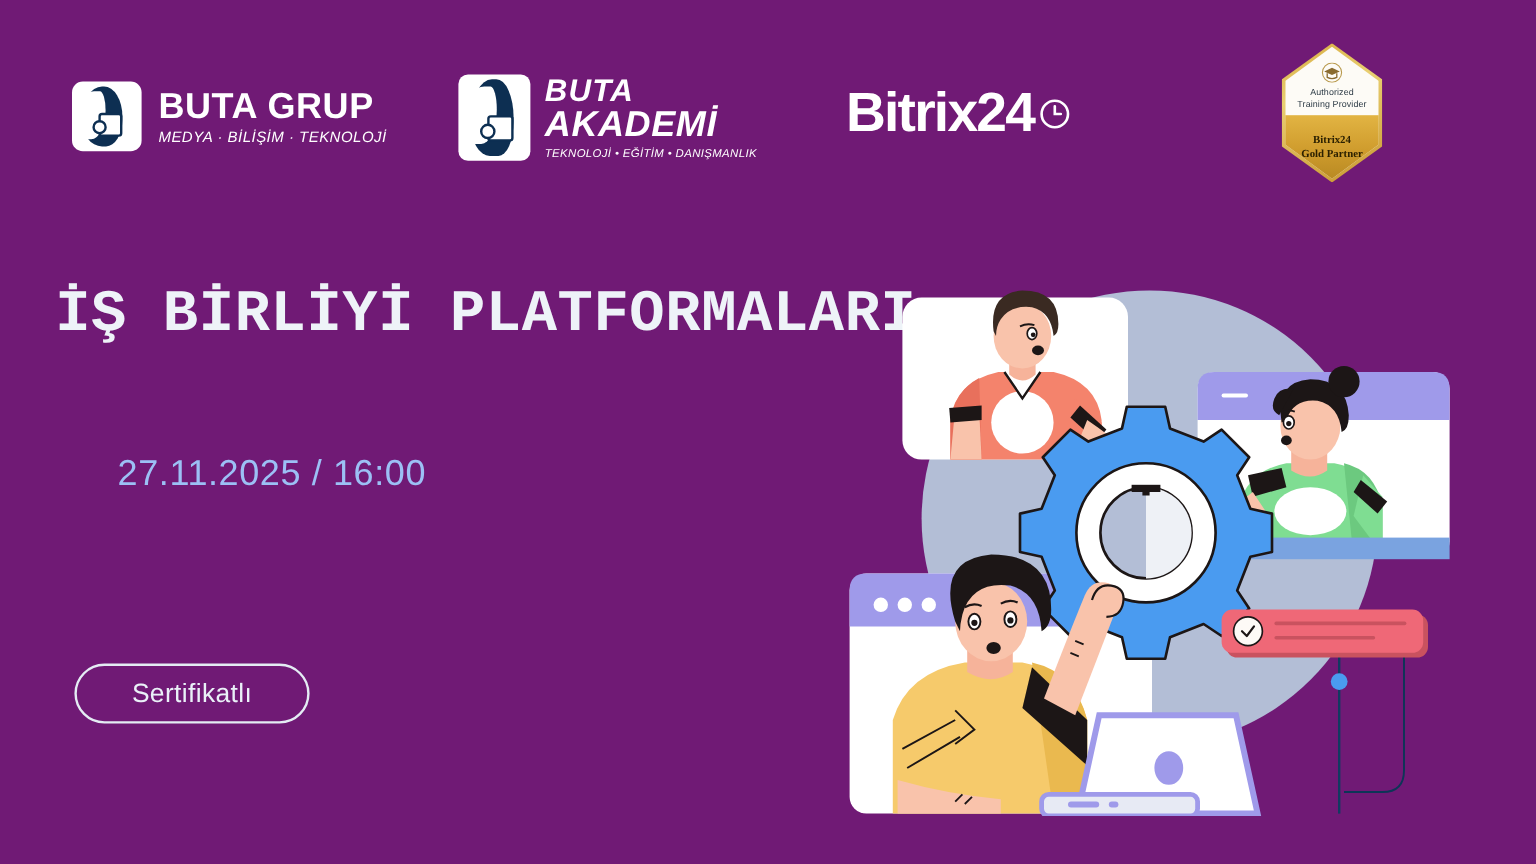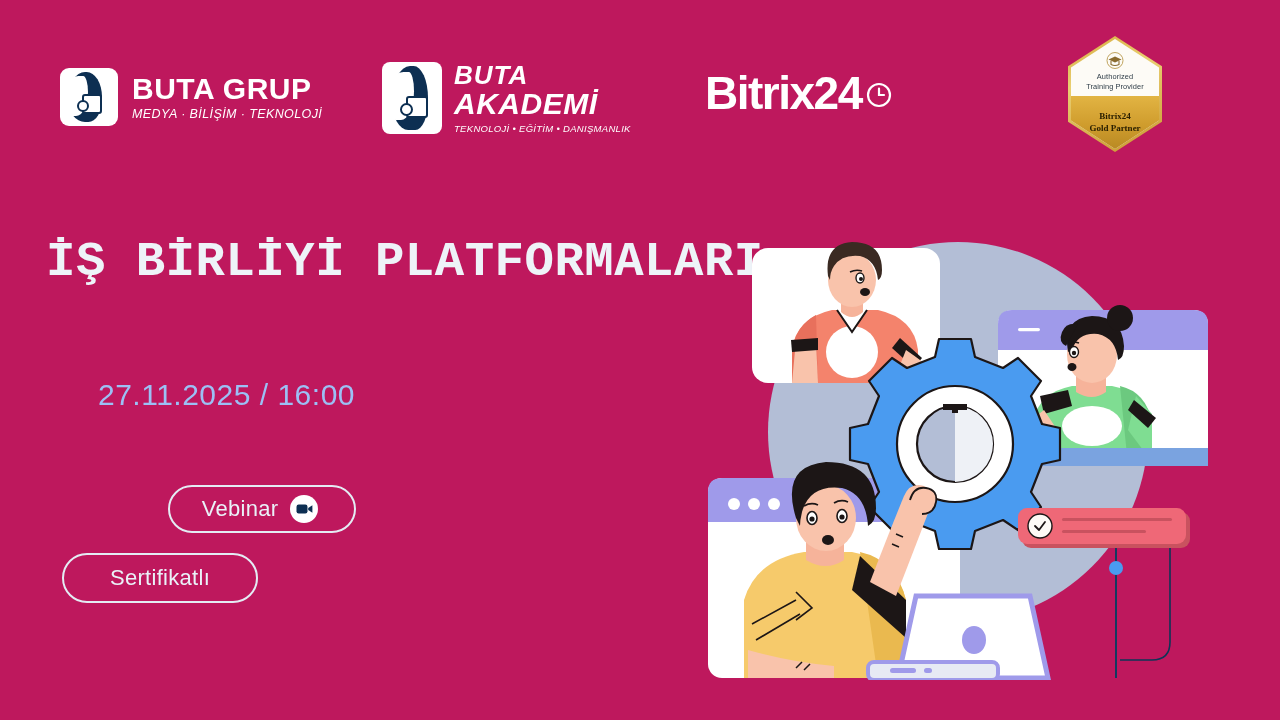--- a/index.html
+++ b/index.html
@@ -5,21 +5,21 @@
   * { margin:0; padding:0; box-sizing:border-box; }
   html,body { background:#001a33; }
   body {
     width:1280px; height:720px;
     font-family:"Liberation Sans", sans-serif;
     overflow:hidden;
   }
   #poster {
     position:relative;
     width:1280px; height:720px;
-    background:#be185d;
+    background:#701a75;
     overflow:hidden;
   }
 
   
   .logo-bar { position:absolute; top:0; left:0; width:1280px; height:165px; }
 
   .logo-buta-grup { position:absolute; left:60px; top:68px; display:flex; align-items:center; gap:14px; }
   .logo-mark {
     width:58px; height:58px; background:#ffffff; border-radius:9px;
     position:relative; overflow:hidden; flex:0 0 auto;
@@ -67,21 +67,21 @@
     display:flex; align-items:flex-start; gap:4px;
   }
   .logo-bitrix .txt { color:#ffffff; font-size:46px; font-weight:bold; letter-spacing:-1.5px; line-height:1; }
   .logo-bitrix .clock { margin-top:12px; }
 
   
   .gold-badge {
     position:absolute; left:1068px; top:36px; width:94px; height:116px;
   }
   .hexwrap {
-    width:94px; height:116px;
+    width:84px; height:116px;
     clip-path:polygon(50% 0%, 100% 26%, 100% 74%, 50% 100%, 0% 74%, 0% 26%);
     background:linear-gradient(160deg,#d7ab3f 0%, #e9cf72 35%, #c9972e 100%);
     padding:3px;
   }
   .hexinner {
     width:100%; height:100%;
     clip-path:polygon(50% 0%, 100% 26%, 100% 74%, 50% 100%, 0% 74%, 0% 26%);
     background:#fdfbf6;
     display:flex; flex-direction:column; align-items:center;
   }
@@ -188,29 +188,20 @@
           </div>
         </div>
       </div>
     </div>
 
   </div>
 
   <div class="title">İŞ BİRLİYİ PLATFORMALARI</div>
   <div class="datetime">27.11.2025 / 16:00</div>
 
-  <div class="pill pill-vebinar">
-    <span>Vebinar</span>
-    <span class="cam-badge">
-      <svg width="17" height="12" viewBox="0 0 17 12">
-        <rect x="0.5" y="1.5" width="11" height="9" rx="2.2" fill="#0d2f52"></rect>
-        <path d="M12.2 5 L16.4 2.2 L16.4 9.8 L12.2 7 Z" fill="#0d2f52"></path>
-      </svg>
-    </span>
-  </div>
 
   <div class="pill pill-sertifikat">
     <span>Sertifikatlı</span>
   </div>
 
 
   <div class="illus">
     <svg width="560" height="480" viewBox="0 0 560 480">
 
       <circle cx="258" cy="232" r="190" fill="#b3bed6"></circle>

